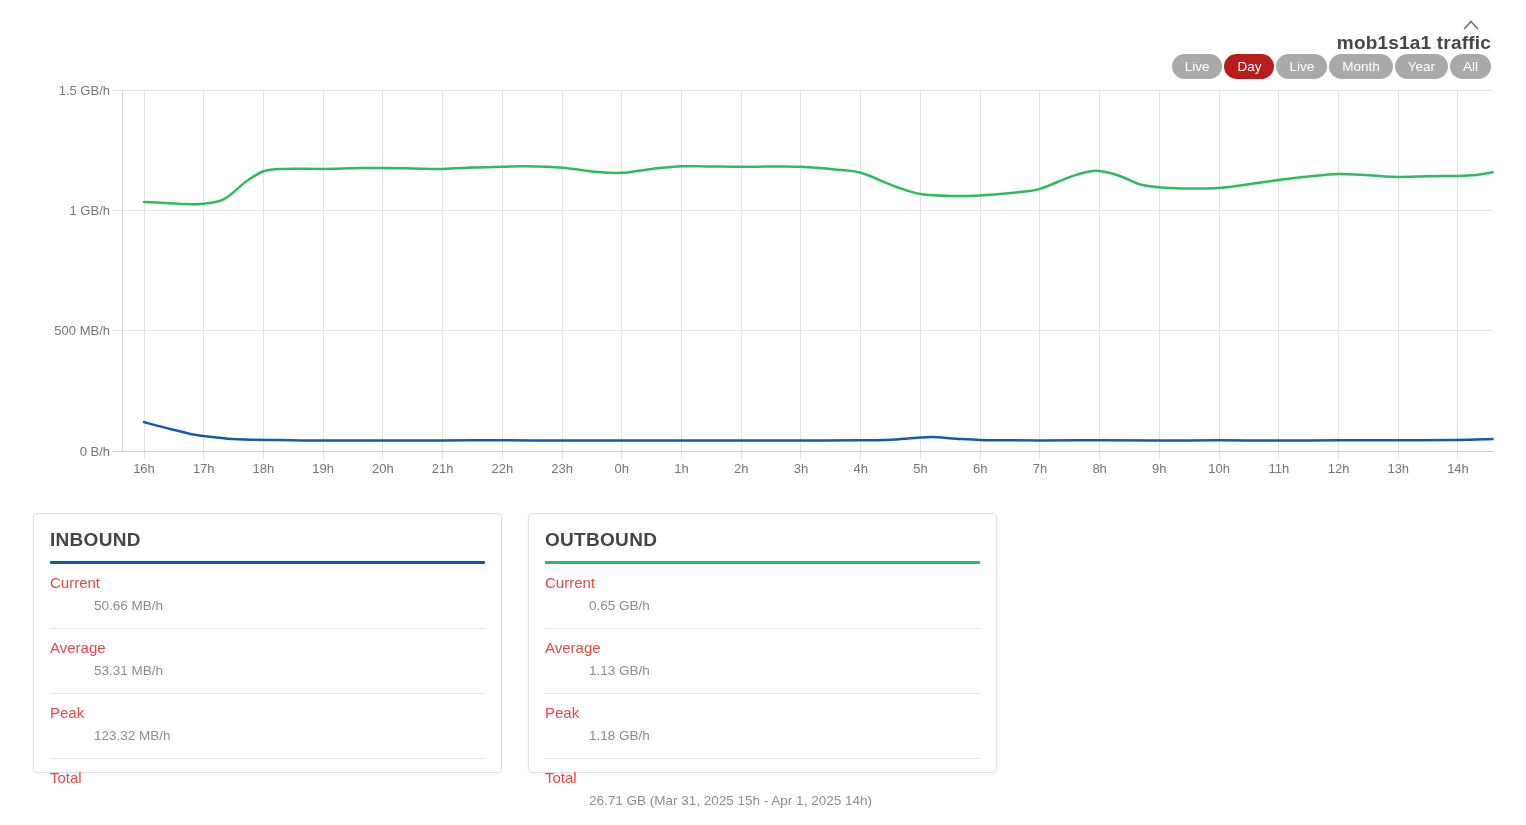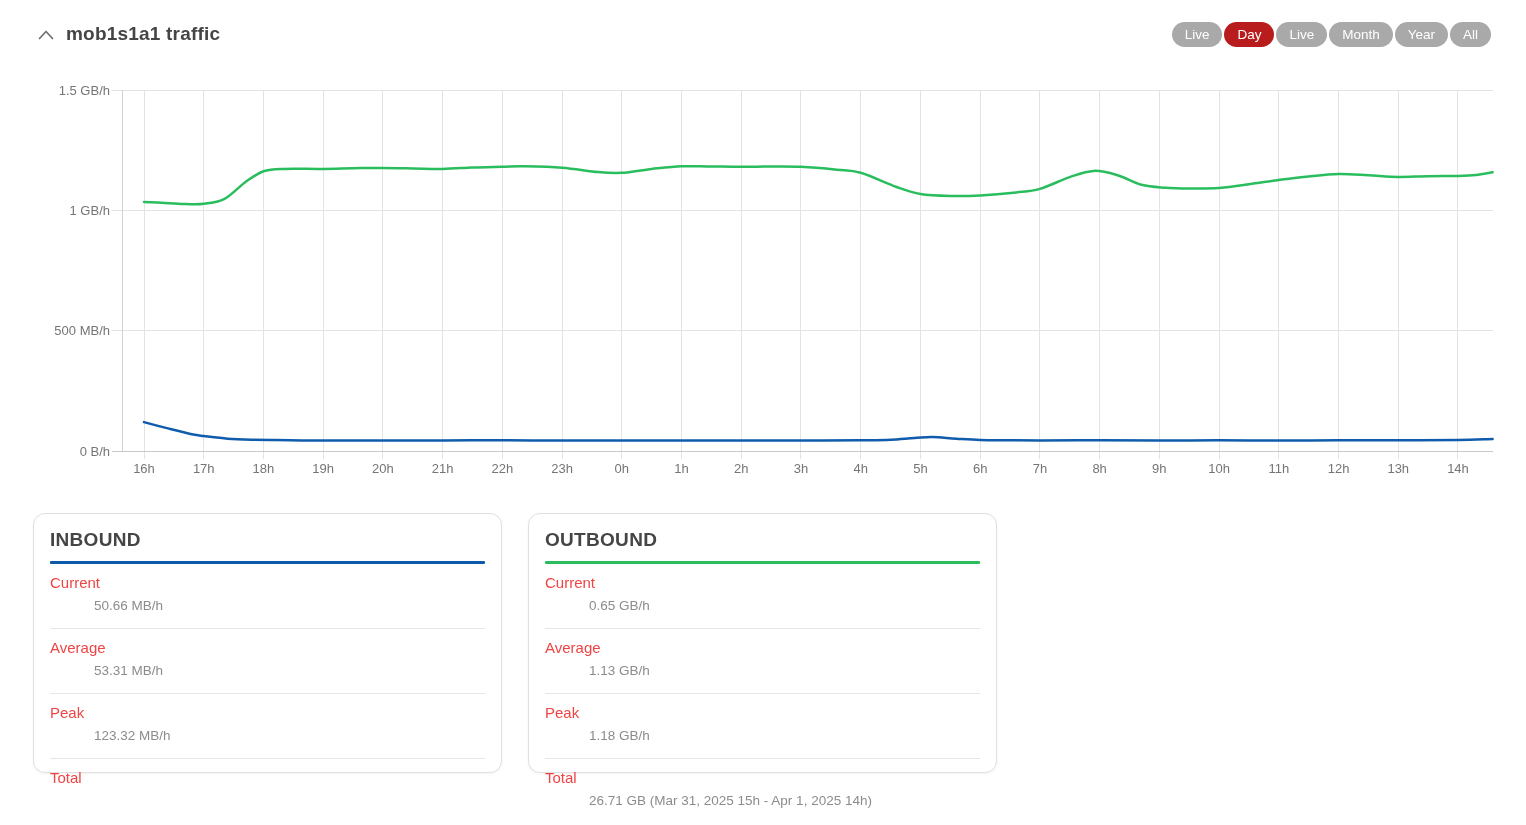--- a/index.html
+++ b/index.html
@@ -6,22 +6,22 @@
   html,body { margin:0; padding:0; }
   body {
     width:1526px; height:825px; overflow:hidden;
     background:#ffffff;
     font-family:"Liberation Sans", sans-serif;
     color:#444;
   }
 
   
   .panel-header {
-    display:flex; align-items:center;
-    height:64px; padding:4px 35px 0 36px;
+    display:flex; align-items:flex-end;
+    height:64px; padding:16px 35px 0 36px;flex-direction:column;
   }
   .collapse-btn {
     background:none; border:none; padding:2px; margin:2px 10px 0 0;
     cursor:pointer; display:flex; align-items:center;
   }
   .panel-title {
     margin:0; font-size:19px; font-weight:700; color:#454545; letter-spacing:.2px;
   }
   .btn-group { margin-left:auto; display:flex; gap:2px; }
   .range-btn {
@@ -36,21 +36,21 @@
   
   .chart-area { width:1526px; height:420px; }
   .chart-area svg { display:block; }
   .chart-area text { font-family:"Liberation Sans", sans-serif; }
 
   
   .cards { display:flex; gap:26px; padding:29px 0 0 33px; }
   .card {
     width:469px; height:260px;
     background:#fff;
-    border:1px solid #e0e0e0; border-radius:12px;
+    border:1px solid #e0e0e0; border-radius:5px;
     padding:15px 16px 8px;
     box-shadow:0 1px 3px rgba(0,0,0,.05);
   }
   .card-title {
     margin:0 0 10px; font-size:19px; font-weight:700; color:#454545; letter-spacing:.3px;
   }
   .accent-bar { height:3px; width:100%; border-radius:1px; }
   .stat-row { padding:10px 0 15px; border-bottom:1px solid #e6e6e6; }
   .stat-row:last-child { border-bottom:none; }
   .stat-label { font-size:15px; color:#ef4444; margin-bottom:7px; }

